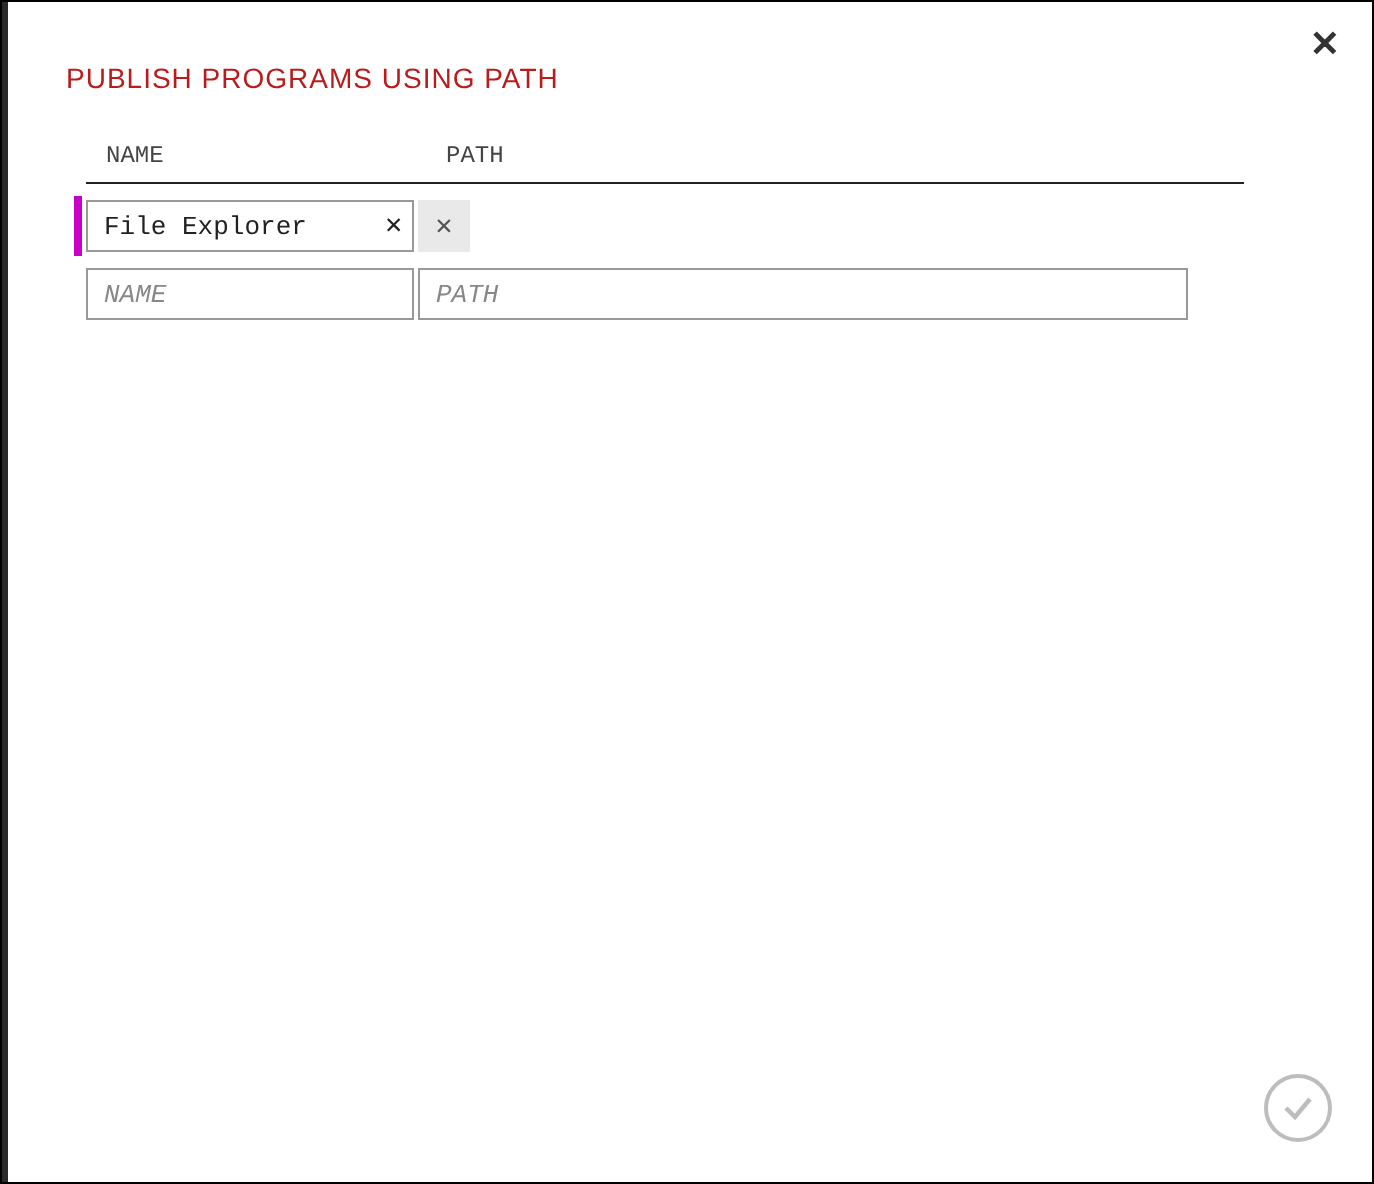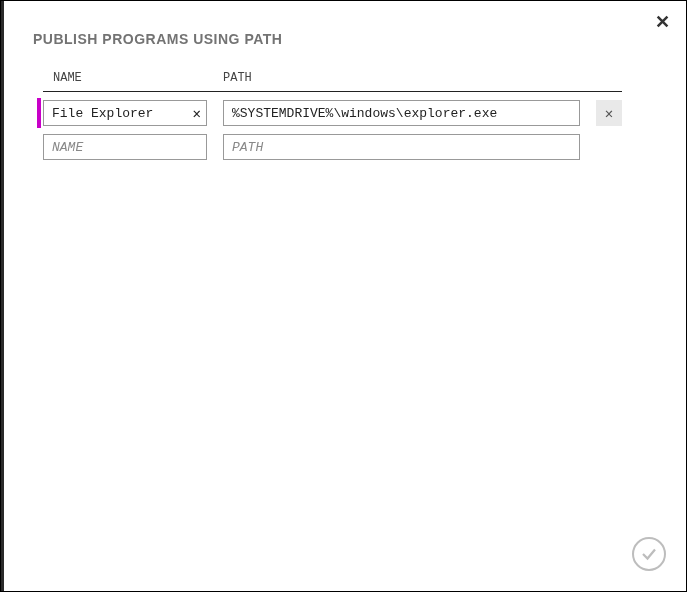--- a/index.html
+++ b/index.html
@@ -30,22 +30,22 @@
     font-weight: bold;
     color: #333;
     cursor: pointer;
     line-height: 1;
   }
   .title {
     position: absolute;
     top: 30px; left: 32px;
     font-size: 14px;
     letter-spacing: 0.5px;
-    color: #737373;
-    font-weight: 700;
+    color: #b91c1c;
+    font-weight: 400;
   }
   .grid {
     position: absolute;
     top: 70px;
     left: 42px;
     right: 64px;
     font-family: Liberation Mono, monospace;
   }
   .headers {
     display: flex;
@@ -64,21 +64,21 @@
     color: #444;
     padding-left: 2px;
   }
   .rule {
     border-top: 1.5px solid #222;
     margin-bottom: 8px;
   }
   .row {
     display: flex;
     align-items: center;
-    gap: 16px;
+    gap: 2px;
     margin-bottom: 8px;
     position: relative;
   }
   .row.active::before {
     content: "";
     position: absolute;
     left: -6px;
     top: -2px;
     bottom: -2px;
     width: 4px;
@@ -153,23 +153,20 @@
       <div class="col-name">NAME</div>
       <div class="col-path">PATH</div>
     </div>
     <div class="rule"></div>
 
     <div class="row active">
       <div class="cell cell-name">
         <input class="txt" type="text" value="File Explorer" style="">
         <span class="clear-x">✕</span>
       </div>
-      <div class="cell cell-path">
-        <input class="txt" type="text" style="padding-right: 8px;" value="%SYSTEMDRIVE%\windows\explorer.exe">
-      </div>
       <div class="cell cell-action remove">
         <span>✕</span>
       </div>
     </div>
 
     <div class="row">
       <div class="cell cell-name">
         <input class="txt" type="text" style="padding-right: 8px;" placeholder="NAME">
       </div>
       <div class="cell cell-path">

